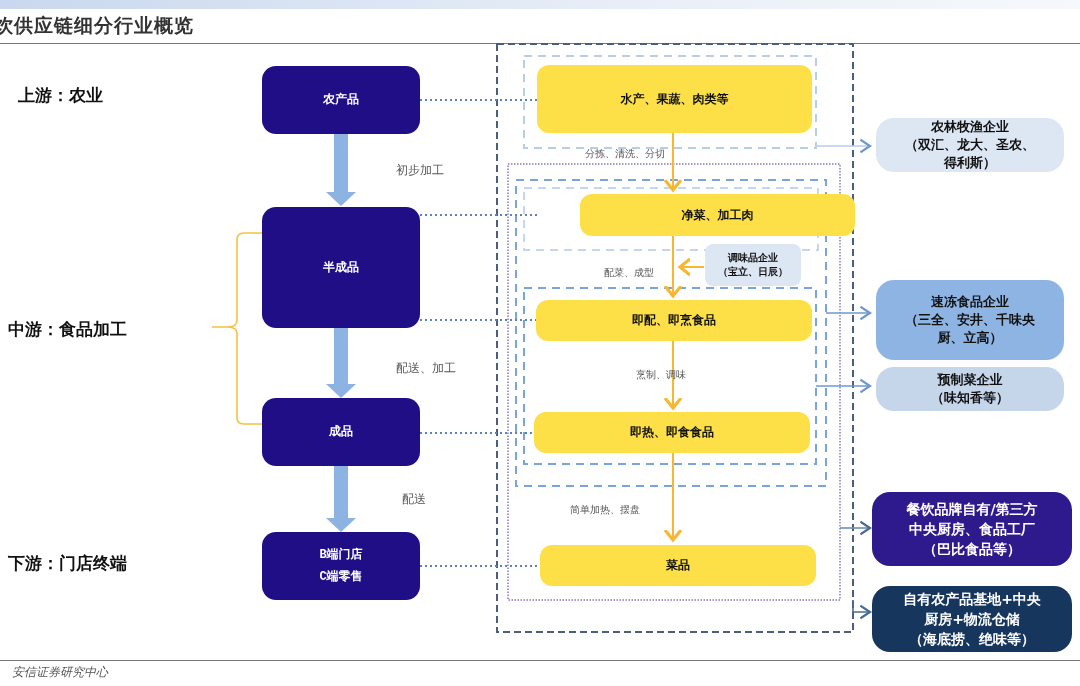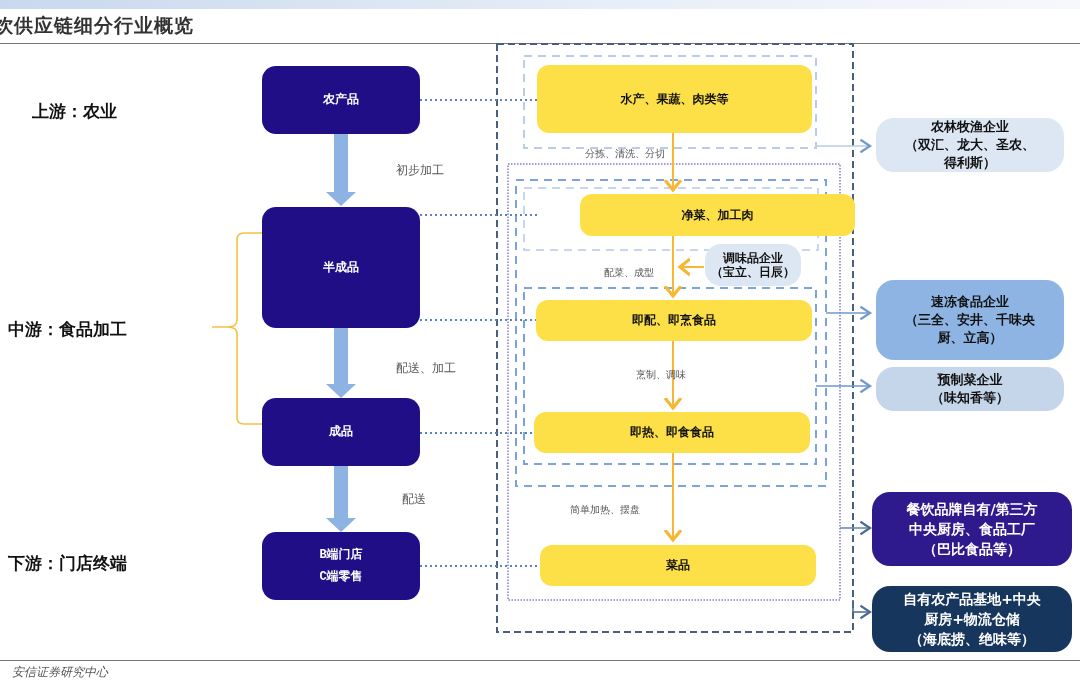--- a/index.html
+++ b/index.html
@@ -29,21 +29,21 @@
               white-space:pre-line; }
   svg.overlay { position:absolute; left:0; top:0; pointer-events:none; }
 </style>
 </head>
 <body>
 
 <div class="topbar"></div>
 <div class="title">饮供应链细分行业概览</div>
 <div class="title-rule"></div>
 
-<div class="stage-label" style="left:18px;top:100px;margin-left:14px;">上游：农业</div>
+<div class="stage-label" style="left:18px;top:84px;">上游：农业</div>
 <div class="stage-label" style="left:8px;top:318px;">中游：食品加工</div>
 <div class="stage-label" style="left:8px;top:552px;">下游：门店终端</div>
 
 <svg class="overlay" width="1080" height="686">
   <defs>
     <marker id="mOrange" markerWidth="10" markerHeight="10" refX="5" refY="5" orient="auto">
       <path d="M0,1 L5,5 L0,9" fill="none" stroke="#f7b733" stroke-width="1.6"></path>
     </marker>
     <marker id="mBlue" markerWidth="10" markerHeight="10" refX="6" refY="5" orient="auto">
       <path d="M0,1 L6,5 L0,9" fill="none" stroke="#6f98cc" stroke-width="1.4"></path>
@@ -110,21 +110,21 @@
 <div class="lime-box" style="left:536px;top:194px;width:275px;height:42px;margin-left:44px;">净菜、加工肉</div>
 <div class="lime-box" style="left:536px;top:300px;width:276px;height:41px;">即配、即烹食品</div>
 <div class="lime-box" style="left:534px;top:412px;width:276px;height:41px;">即热、即食食品</div>
 <div class="lime-box" style="left:540px;top:545px;width:276px;height:41px;">菜品</div>
 
 <div class="step-label small-step" style="left:585px;top:147px;">分拣、清洗、分切</div>
 <div class="step-label small-step" style="left:604px;top:266px;">配菜、成型</div>
 <div class="step-label small-step" style="left:604px;top:368px;margin-left:32px;">烹制、调味</div>
 <div class="step-label small-step" style="left:570px;top:503px;">简单加热、摆盘</div>
 
-<div class="lime-box" style="left:705px;top:244px;width:96px;height:42px;background:#dde6f3;border-radius:16px;font-size:12px;line-height:14px;white-space:pre-line;text-align:center;">调味品企业
+<div class="lime-box" style="left:705px;top:244px;width:96px;height:42px;background:#dde6f3;border-radius:8px;font-size:10px;line-height:14px;white-space:pre-line;text-align:center;">调味品企业
 （宝立、日辰）</div>
 
 <div class="side-box" id="cb0" style="top: 118px; height: 54px; background: rgb(221, 230, 243); color: rgb(17, 17, 17);">农林牧渔企业
 （双汇、龙大、圣农、
 得利斯）</div>
 <div class="side-box" id="cb1" style="top: 280px; height: 80px; background: rgb(142, 180, 227); color: rgb(17, 17, 17);">速冻食品企业
 （三全、安井、千味央
 厨、立高）</div>
 <div class="side-box" id="cb2" style="top: 367px; height: 44px; background: rgb(197, 213, 234); color: rgb(17, 17, 17);">预制菜企业
 （味知香等）</div>

